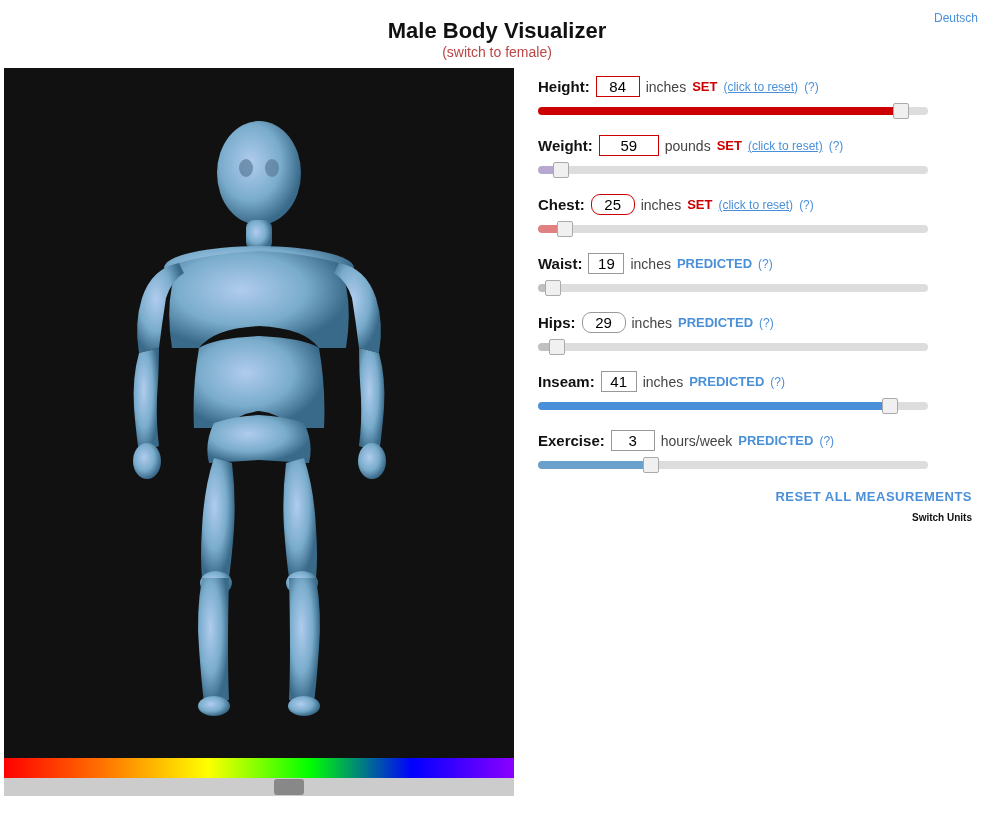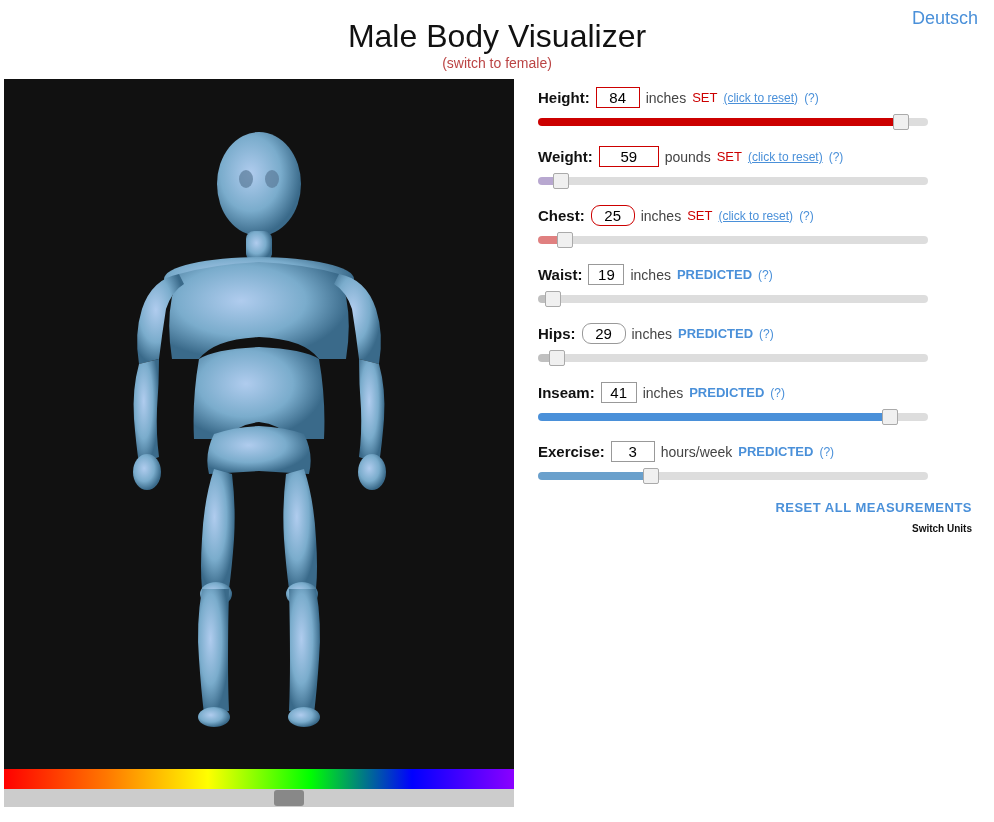--- a/index.html
+++ b/index.html
@@ -12,30 +12,30 @@
       position: relative;
     }
     .top-right {
       position: absolute;
       top: 8px;
       right: 16px;
     }
     .top-right a {
       color: #4a90d9;
       text-decoration: none;
-      font-size: 18px;
+      font-size: 12px;
     }
     .header {
       text-align: center;
       padding-top: 18px;
       padding-bottom: 8px;
     }
     .header h1 {
-      font-size: 32px;
-      font-weight: normal;
+      font-size: 22px;
+      font-weight: bold;
       color: #111;
     }
     .header .switch-gender {
       color: #b44;
       font-size: 14px;
       cursor: pointer;
     }
     .main-layout {
       display: flex;
       flex-direction: row;
@@ -112,21 +112,21 @@
     .measurement-value-box.predicted {
       border: 1px solid #999;
       color: #000;
     }
     .unit-label {
       font-size: 14px;
       color: #444;
     }
     .set-label {
       color: #cc0000;
-      font-weight: normal;
+      font-weight: bold;
       font-size: 13px;
     }
     .reset-link {
       color: #4a90d9;
       font-size: 12px;
       text-decoration: underline;
       cursor: pointer;
     }
     .help-link {
       color: #4a90d9;

